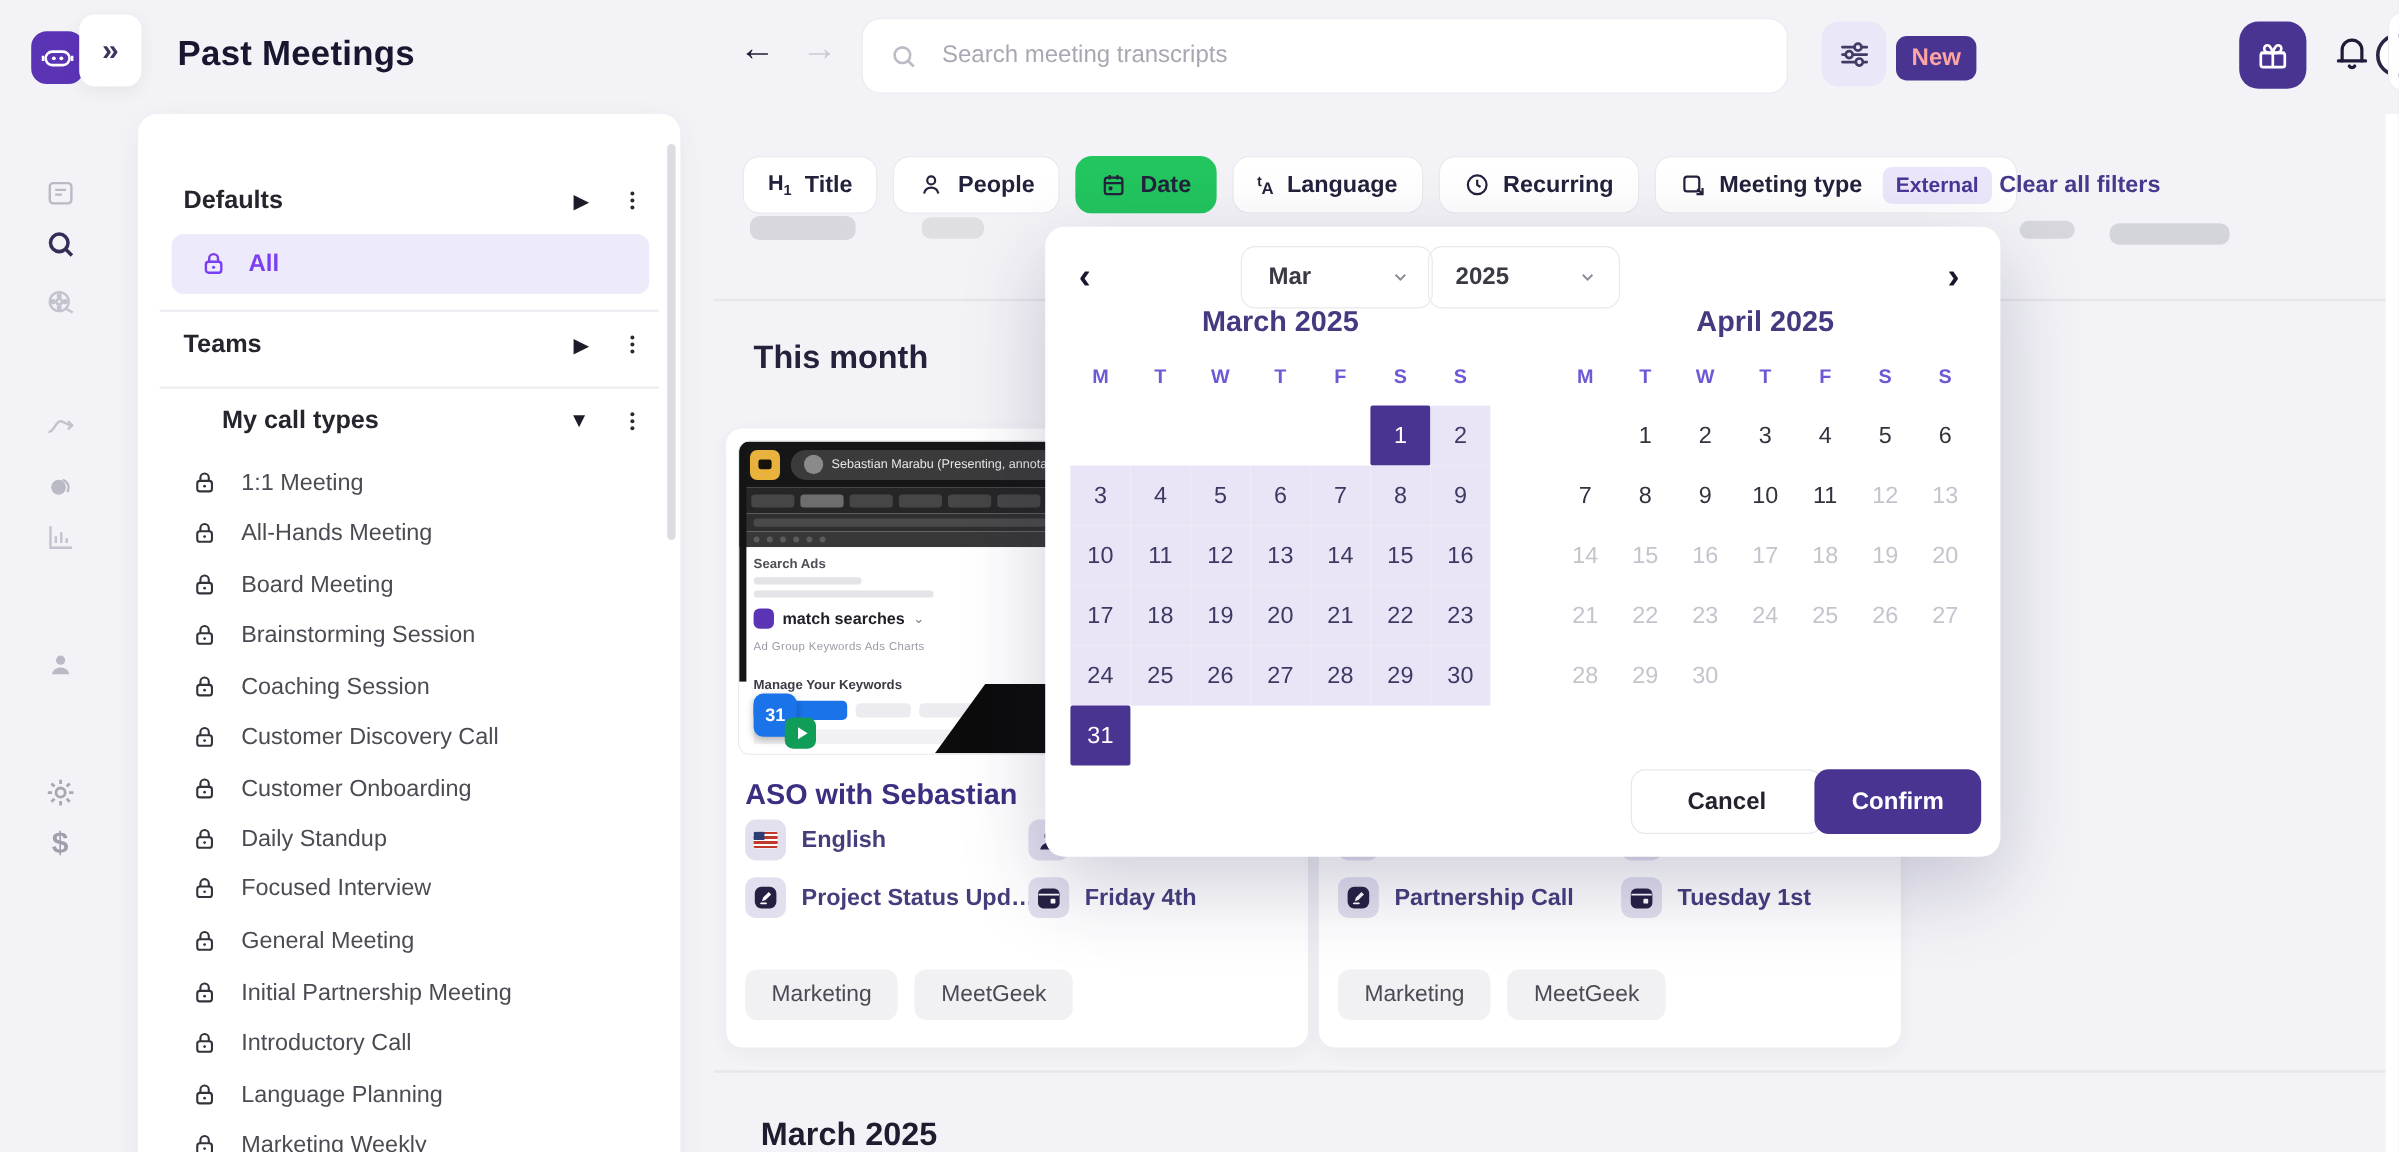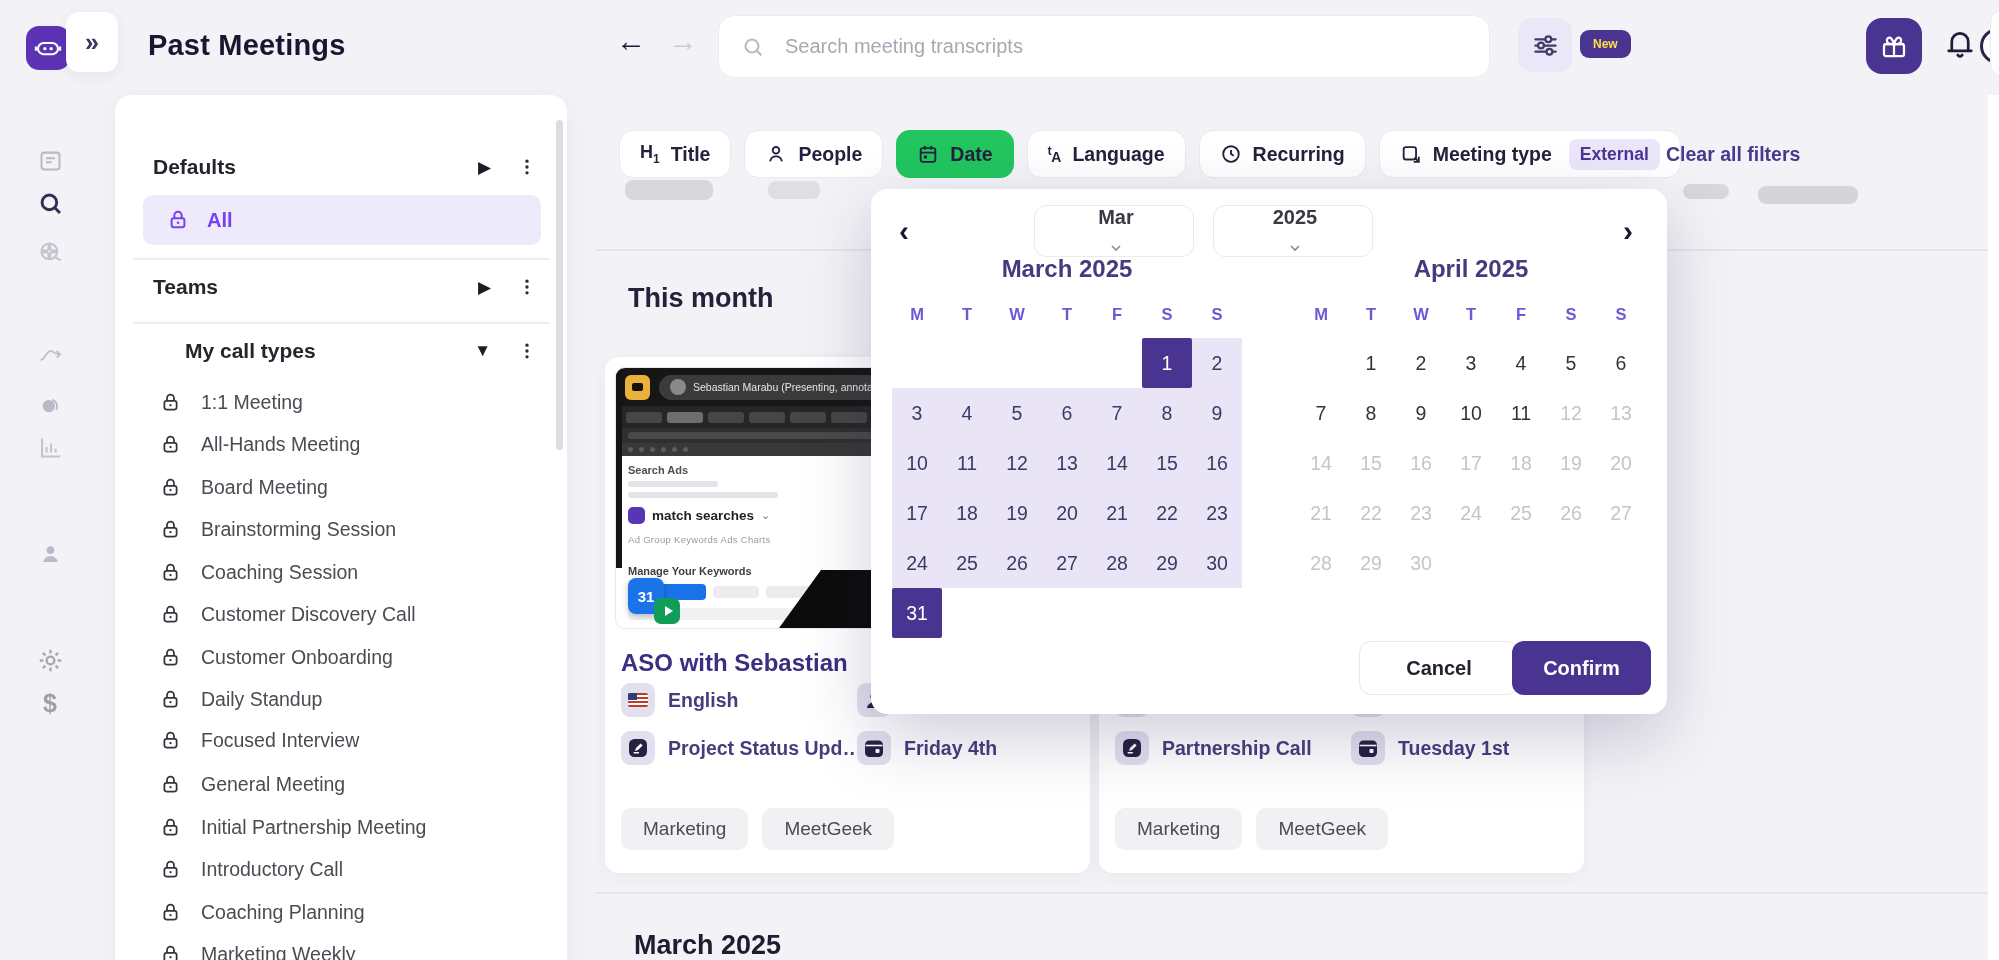--- a/index.html
+++ b/index.html
@@ -14,21 +14,21 @@
   .expand-btn{left:66px;top:12px;width:52px;height:60px;border-radius:13px;background:#fff;box-shadow:0 4px 14px rgba(30,30,60,.07);display:flex;align-items:center;justify-content:center;font-size:25px;font-weight:700;color:#3c3660;}
   .page-title{left:148px;top:29px;font-size:29px;font-weight:700;color:#191730;letter-spacing:.2px;}
   .nav-back{left:616px;top:24px;font-size:30px;color:#1a1930;}
   .nav-fwd{left:668px;top:24px;font-size:30px;color:#cbcbd4;}
   .searchbar{left:718px;top:15px;width:772px;height:63px;background:#fff;border:1.5px solid #ececef;border-radius:16px;display:flex;align-items:center;padding:0 22px;gap:18px;}
   .searchbar svg{width:24px;height:24px;color:#bcbcc8;}
   .searchbar input{border:none;outline:none;flex:1;font-size:20px;color:#3a3a44;background:transparent;}
   .searchbar input::placeholder{color:#a8a8b4;}
   .sliders-btn{left:1518px;top:18px;width:54px;height:54px;border-radius:14px;background:#eae7f9;display:flex;align-items:center;justify-content:center;color:#413c66;}
   .sliders-btn svg{width:27px;height:27px;}
-  .new-badge{left:1580px;top:30px;background:#4a3491;color:#fde047;font-size:12px;font-weight:600;padding:7px 13px;border-radius:9px;}
+  .new-badge{left:1580px;top:30px;background:#4a3491;color:#fca5a5;font-size:20px;font-weight:600;padding:7px 13px;border-radius:9px;}
   .gift-btn{left:1866px;top:18px;width:56px;height:56px;border-radius:16px;background:#4a3491;display:flex;align-items:center;justify-content:center;}
   .gift-btn svg{width:30px;height:30px;}
   .bell-btn{left:1943px;top:26px;width:34px;height:34px;color:#1e1c38;}
   .bell-btn svg{width:34px;height:34px;}
   .avatar-partial{left:1980px;top:28px;width:36px;height:36px;border-radius:50%;border:3px solid #2a2547;background:#fff;}
   .tr-sliver{left:1990px;top:10px;width:30px;height:66px;background:#fff;border-radius:12px;border:1px solid #ededf1;}
 
   
   .rail-btn{left:28px;width:44px;height:44px;display:flex;align-items:center;justify-content:center;color:#c3c3cf;}
   .rail-btn svg{width:27px;height:27px;}
@@ -544,21 +544,21 @@
             <circle cx="12" cy="15" r="1.3" fill="currentColor" stroke="none"></circle>
           </svg>
           <span class="ct-label">Introductory Call</span>
         </div>
         <div class="ct-item" style="top: 800px;">
           <svg viewBox="0 0 24 24" fill="none" stroke="currentColor" stroke-width="2">
             <rect x="5" y="10" width="14" height="10" rx="2.5"></rect>
             <path d="M8 10V7a4 4 0 0 1 8 0v3"></path>
             <circle cx="12" cy="15" r="1.3" fill="currentColor" stroke="none"></circle>
           </svg>
-          <span class="ct-label">Coaching Planning</span>
+          <span class="ct-label">Language Planning</span>
         </div>
         <div class="ct-item" style="top: 842.5px;">
           <svg viewBox="0 0 24 24" fill="none" stroke="currentColor" stroke-width="2">
             <rect x="5" y="10" width="14" height="10" rx="2.5"></rect>
             <path d="M8 10V7a4 4 0 0 1 8 0v3"></path>
             <circle cx="12" cy="15" r="1.3" fill="currentColor" stroke="none"></circle>
           </svg>
           <span class="ct-label">Marketing Weekly</span>
         </div>
       </div>
@@ -605,27 +605,27 @@
         <path d="M6.2 17.5V11a5.8 5.8 0 0 1 11.6 0v6.5"></path>
         <path d="M4 17.5h16"></path>
         <path d="M10.4 20.5a1.9 1.9 0 0 0 3.2 0"></path>
       </svg>
   </div>
   <div class="abs avatar-partial"></div>
   <div class="abs tr-sliver"></div>
 
   <div class="abs popover">
     <div class="dp-chev" style="left:28px;">‹</div>
-    <div class="dp-select" style="left:163px;flex-direction:column;">
+    <div class="dp-select" style="left:163px;">
       <span class="lbl">Mar</span>
       <svg viewBox="0 0 24 24" fill="none" stroke="currentColor" stroke-width="2.4">
           <path d="M6 9l6 6 6-6"></path>
         </svg>
     </div>
-    <div class="dp-select" style="left:342px;flex-direction:column;">
+    <div class="dp-select" style="left:319px;">
       <span class="lbl">2025</span>
       <svg viewBox="0 0 24 24" fill="none" stroke="currentColor" stroke-width="2.4">
           <path d="M6 9l6 6 6-6"></path>
         </svg>
     </div>
     <div class="dp-chev" style="left:752px;">›</div>
     <div id="calendars">
         <div class="cal" style="left: 20px;">
           <div class="cal-title">March 2025</div>
           <div class="cal-head">

